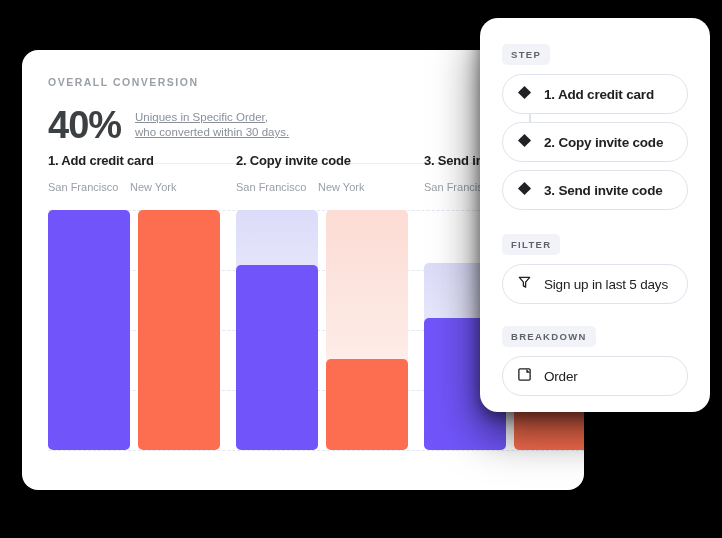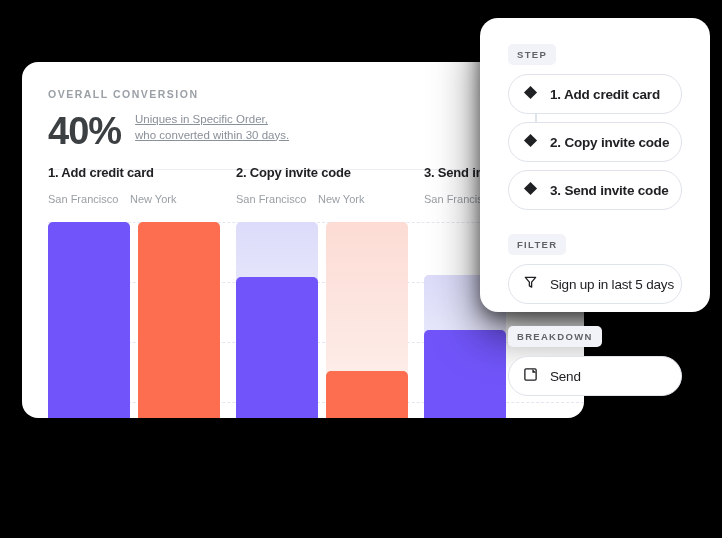--- a/index.html
+++ b/index.html
@@ -8,42 +8,42 @@
     width: 722px; height: 538px;
     background: #000000;
     font-family: "Liberation Sans", sans-serif;
     overflow: hidden;
   }
   #stage { position: relative; width: 722px; height: 538px; }
 
   
   #main-card {
     position: absolute;
-    left: 22px; top: 62px;
-    width: 562px; height: 356px;
+    left: 22px; top: 50px;
+    width: 562px; height: 440px;
     background: #ffffff;
     border-radius: 16px;
     box-shadow: 0 18px 40px rgba(0,0,0,0.55),
                 0 4px 14px rgba(0,0,0,0.45);
     overflow: hidden;
   }
 
   
   #summary { padding: 26px 26px 0 26px; }
   .eyebrow {
     font-size: 10.5px;
     letter-spacing: 1.5px;
     font-weight: 700;
     color: #9aa0a6;
     text-transform: uppercase;
   }
   #summary-row {
     display: flex;
-    align-items: flex-start;
-    margin-top: 12px;
+    align-items: flex-end;
+    margin-top: 18px;
     gap: 14px;
   }
   #big-pct {
     font-size: 38px;
     font-weight: 700;
     color: #3c4043;
     line-height: 1;
     letter-spacing: -1px;
   }
   #summary-desc {
@@ -131,26 +131,26 @@
     position: absolute;
     left: 0; right: 0;
     height: 0;
     border-top: 1px dashed #e2e6f0;
   }
 
   
   #side-panel {
     position: absolute;
     left: 480px; top: 18px;
-    width: 230px; height: 294px;
+    width: 230px; height: 394px;
     background: #ffffff;
     border-radius: 18px;
     box-shadow: 0 20px 46px rgba(0,0,0,0.6),
                 0 5px 16px rgba(0,0,0,0.45);
-    padding: 26px 28px;
+    padding: 26px 22px;
   }
   .section-tag {
     display: inline-block;
     background: #f1f3f8;
     color: #5f6368;
     font-size: 9.5px;
     font-weight: 700;
     letter-spacing: 1.3px;
     text-transform: uppercase;
     padding: 5px 9px;
@@ -335,18 +335,18 @@
     <span class="section-tag">BREAKDOWN</span>
 
     <div class="pill-group">
       <div class="pill">
         <span class="icon">
           <svg width="15" height="15" viewBox="0 0 16 16" fill="none" stroke="#202124" stroke-width="1.4" stroke-linejoin="round">
             <rect x="2" y="2" width="12" height="12" rx="1.2"></rect>
             <path d="M10 2 V6 H14" fill="#202124" stroke="none"></path>
           </svg>
         </span>
-        <span class="pill-label light">Send</span>
+        <span class="pill-label light">Order</span>
       </div>
     </div>
 
   </div>
 </div>
 
 </body></html>

